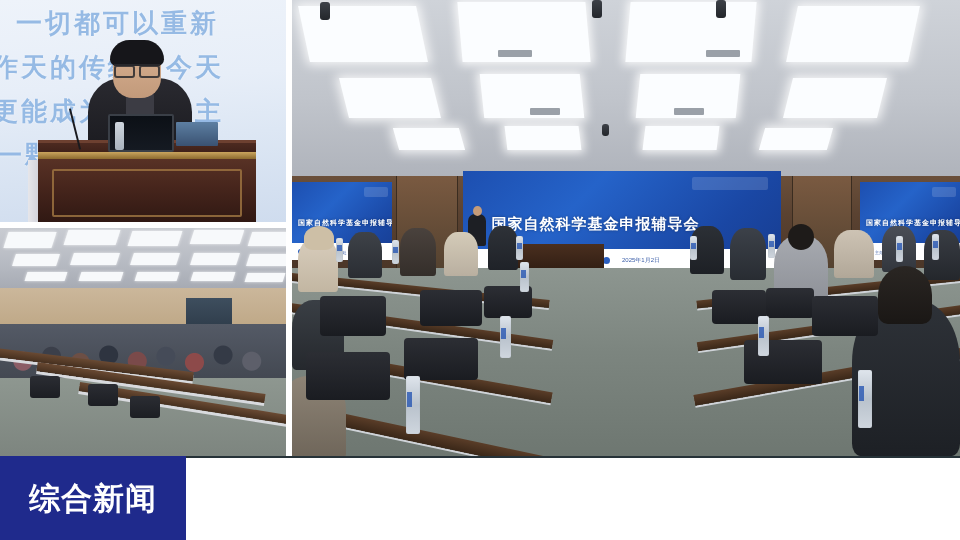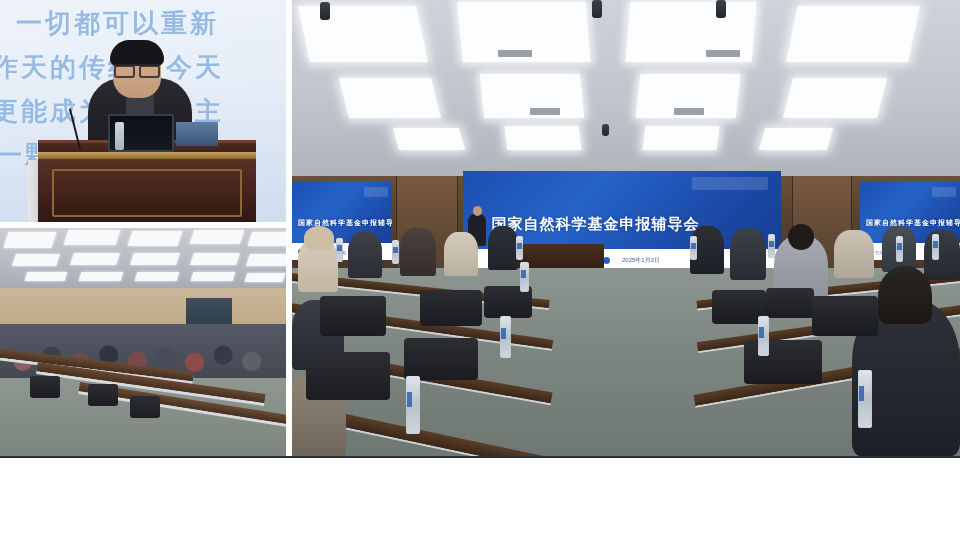--- a/index.html
+++ b/index.html
@@ -508,15 +508,18 @@
       <div class="hall-bottle" style="left:640px;top:234px;height:26px;"></div>
       <div class="hall-bottle" style="left:466px;top:316px;height:40px;width:11px;"></div>
       <div class="hall-bottle" style="left:566px;top:370px;height:58px;width:14px;"></div>
     </div>
 
   </div>
 
   <div class="banner-topline"></div>
 
   <div class="banner">
+    <div class="banner-tag">
+      <span class="banner-tag-text">综合新闻</span>
+    </div>
   </div>
 
 </div>
 
 </body></html>

